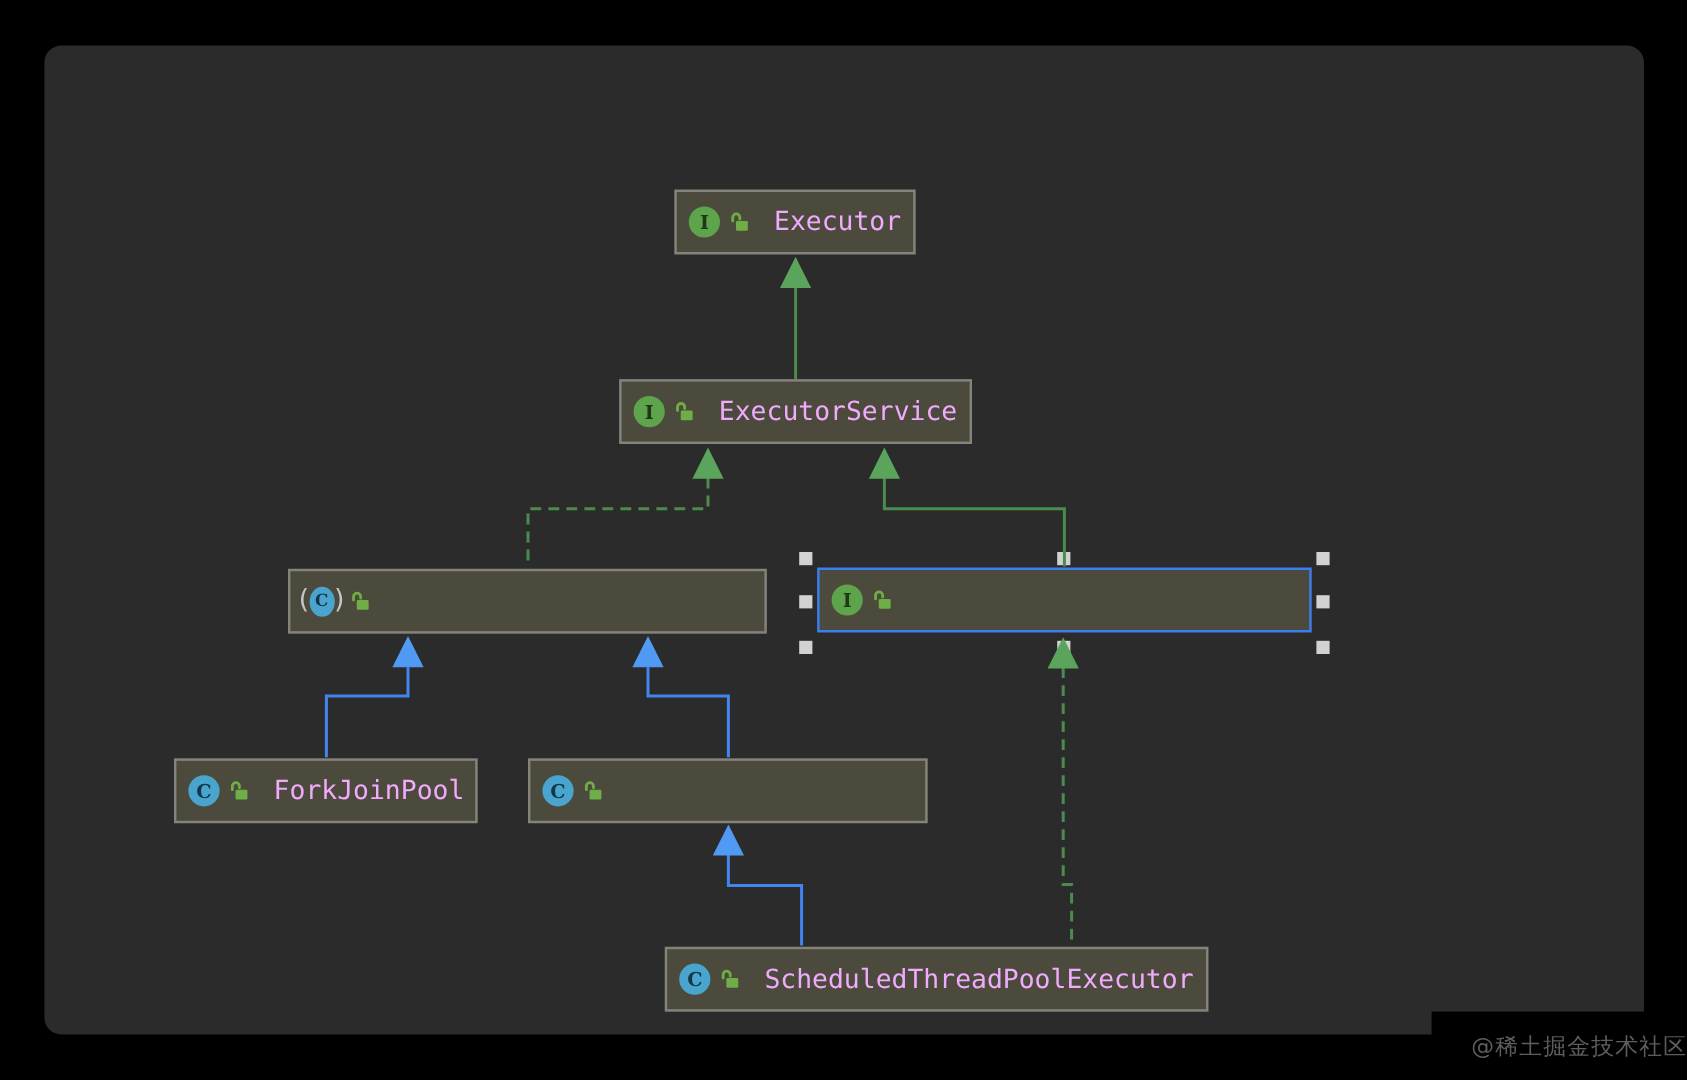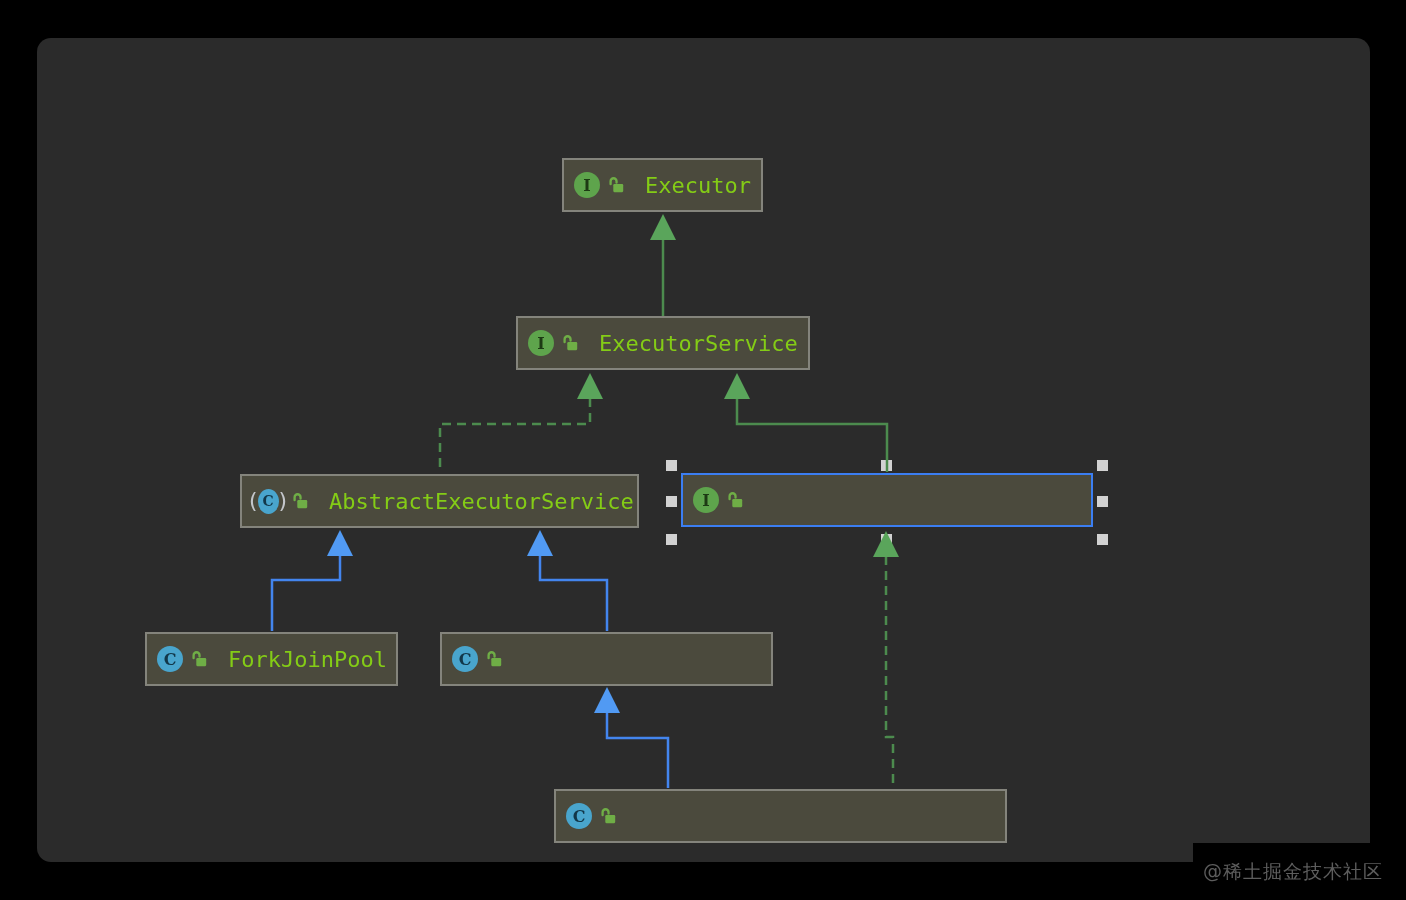--- a/index.html
+++ b/index.html
@@ -8,21 +8,21 @@
 
   
   .node{
     position:absolute;height:54px;box-sizing:border-box;
     background:#4b4a3d;border:2px solid #84847c;
     display:flex;align-items:center;padding-left:10px;
     cursor:default;
   }
   .node.selected{border-color:#3b7ef2;}
   .node .label{
-    font-family:"DejaVu Sans Mono",monospace;font-size:22px;color:#84cc16;
+    font-family:"DejaVu Sans Mono",monospace;font-size:22px;color:#f0abfc;
     white-space:nowrap;margin-left:20px;letter-spacing:0;
   }
   .type-icon{
     width:26px;height:26px;border-radius:50%;flex:0 0 auto;
     display:flex;align-items:center;justify-content:center;
     font-family:"DejaVu Serif",serif;font-size:16px;font-weight:600;
   }
   .type-icon.iface{background:#5ea44c;color:#1d3a14;}
   .type-icon.cls{background:#49a5cd;color:#123749;}
   .abstract-wrap{display:flex;align-items:center;flex:0 0 auto;width:32px;justify-content:center;}
@@ -32,21 +32,21 @@
 
   
   .handle{position:absolute;width:11px;height:11px;background:#d2d2d2;}
 
   
   svg.edges{position:absolute;left:0;top:0;width:1406px;height:900px;pointer-events:none;}
 
   .watermark{
     position:absolute;left:1193px;top:843px;width:213px;height:57px;
     background:#000;display:flex;align-items:center;justify-content:flex-end;
-    padding-right:23px;box-sizing:border-box;
+    padding-right:0;box-sizing:border-box;
     font-family:"DejaVu Sans",sans-serif;font-size:19px;color:#5d5d5d;letter-spacing:1px;text-align:center;
   }
 </style>
 </head>
 <body>
 
 <div class="stage">
   <div class="canvas"></div>
 
   <div>
@@ -119,21 +119,20 @@
   <div class="node" style="left:240px;top:474px;width:399px;">
     <span class="abstract-wrap">
       <span class="paren">(</span>
       <span class="type-icon cls">C</span>
       <span class="paren">)</span>
     </span>
     <svg class="lock" width="18" height="18" viewBox="0 0 20 20">
       <path d="M4 9 L4 5.8 A3.3 3.3 0 0 1 10.6 5.8 L10.6 7.2" stroke="#6fae46" stroke-width="2.6" fill="none" stroke-linecap="round"></path>
       <rect x="7" y="9" width="11" height="9" rx="1.2" fill="#6fae46"></rect>
     </svg>
-    <span class="label">AbstractExecutorService</span>
   </div>
 
   <div class="node selected" style="left:681px;top:473px;width:412px;">
     <span class="type-icon iface">I</span>
     <svg class="lock" width="18" height="18" viewBox="0 0 20 20">
       <path d="M4 9 L4 5.8 A3.3 3.3 0 0 1 10.6 5.8 L10.6 7.2" stroke="#6fae46" stroke-width="2.6" fill="none" stroke-linecap="round"></path>
       <rect x="7" y="9" width="11" height="9" rx="1.2" fill="#6fae46"></rect>
     </svg>
   </div>
 
@@ -153,16 +152,17 @@
       <rect x="7" y="9" width="11" height="9" rx="1.2" fill="#6fae46"></rect>
     </svg>
   </div>
 
   <div class="node" style="left:554px;top:789px;width:453px;">
     <span class="type-icon cls">C</span>
     <svg class="lock" width="18" height="18" viewBox="0 0 20 20">
       <path d="M4 9 L4 5.8 A3.3 3.3 0 0 1 10.6 5.8 L10.6 7.2" stroke="#6fae46" stroke-width="2.6" fill="none" stroke-linecap="round"></path>
       <rect x="7" y="9" width="11" height="9" rx="1.2" fill="#6fae46"></rect>
     </svg>
+    <span class="label">ScheduledThreadPoolExecutor</span>
   </div>
 
   <div class="watermark">@稀土掘金技术社区</div>
 </div>
 
 </body></html>

